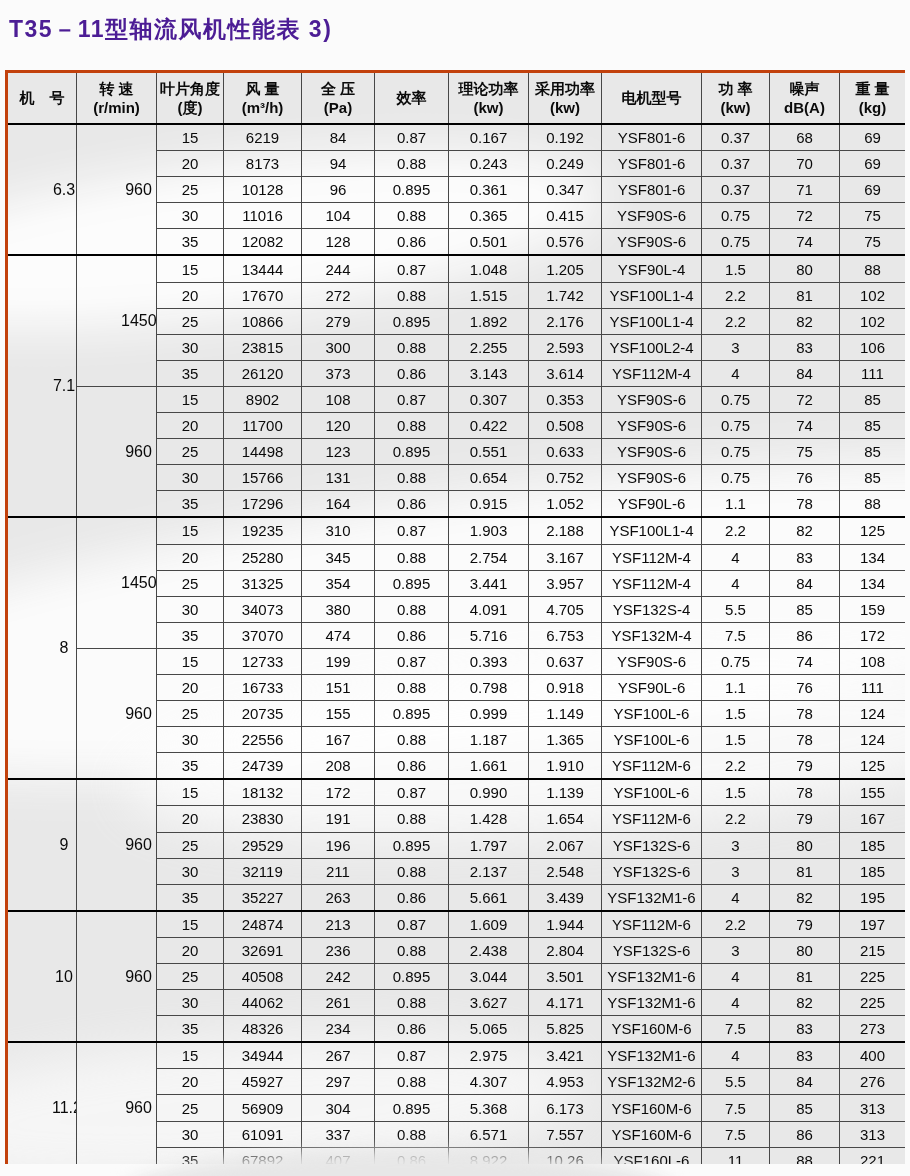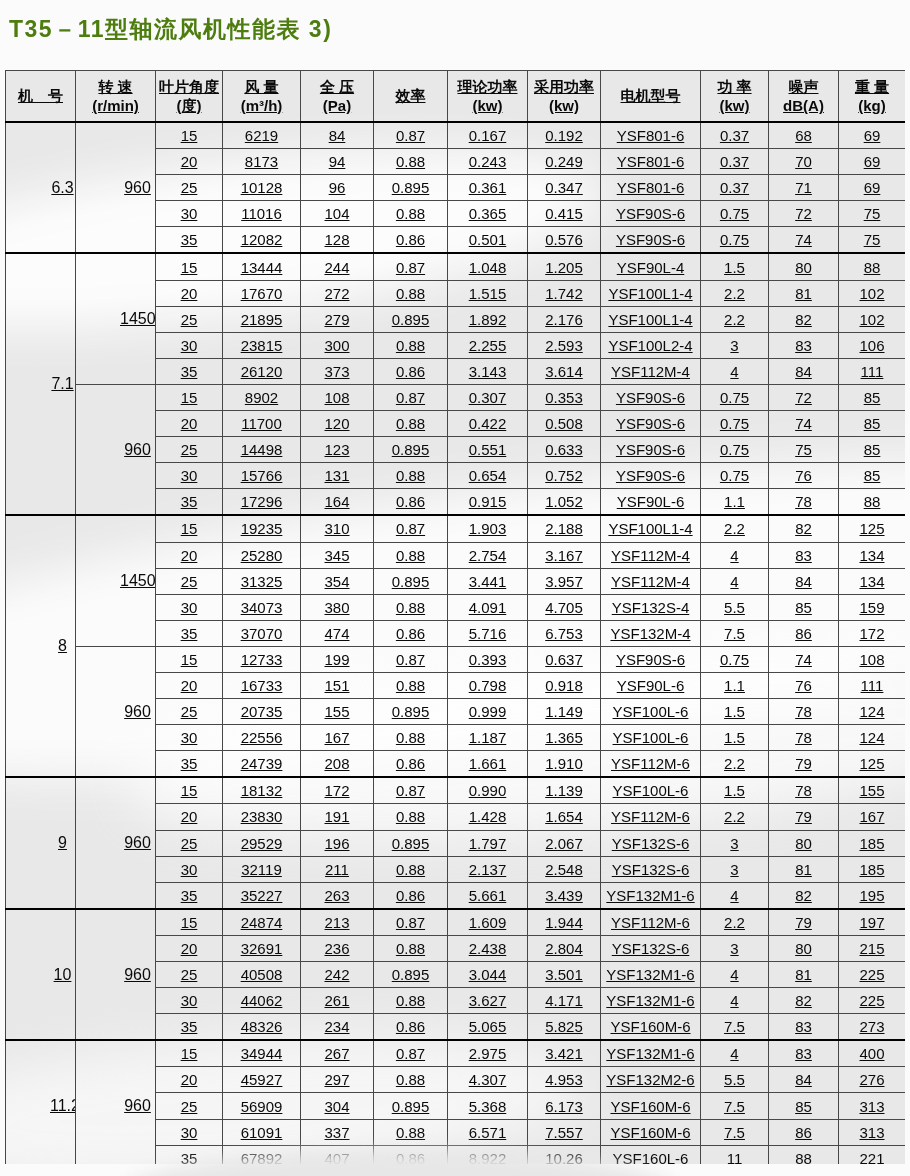--- a/index.html
+++ b/index.html
@@ -3,39 +3,39 @@
 <meta charset="utf-8">
 <style>
   html,body{margin:0;padding:0;background:#ffffff;}
   .sheet{
     position:relative;width:910px;height:1176px;overflow:hidden;
     background:#fbfbfb;color:#0a0a0a;
     font-family:"Liberation Sans","DejaVu Sans",sans-serif;
   }
   .page-title{
     position:absolute;left:9px;top:14px;margin:0;
-    font-size:23px;font-weight:600;letter-spacing:1.5px;color:#4d7c0f;
+    font-size:23px;font-weight:600;letter-spacing:1.5px;color:#4c1d95;
   }
   
   .table-zone{
     position:absolute;left:5px;top:70px;width:900px;height:1094px;
     background:#e8e8e8;overflow:hidden;
   }
   .blob{position:absolute;background:#ffffff;border-radius:50%;filter:blur(24px);}
   .blob.b1{left:-160px;top:95px;width:760px;height:150px;transform:rotate(-7deg);opacity:.9;}
   .blob.b2{left:-240px;top:420px;width:1500px;height:260px;transform:rotate(-7deg);opacity:.85;}
   .blob.b3{left:120px;top:600px;width:900px;height:160px;transform:rotate(-5deg);opacity:.7;}
   .blob.b4{left:-120px;top:970px;width:700px;height:140px;transform:rotate(-4deg);opacity:.6;}
   .gray-blob{
     position:absolute;left:120px;top:1150px;width:560px;height:90px;
     background:#e7e7e7;border-radius:50%;filter:blur(8px);
   }
   table.perf{
     position:relative;border-collapse:collapse;table-layout:fixed;
-    width:900px;border:1px solid #c2410c;text-decoration:underline;
+    width:900px;border:3px solid #c2410c;
   }
   .perf th,.perf td{
     border:1px solid #474747;text-align:center;vertical-align:middle;
     padding:0;background:transparent;overflow:hidden;
   }
   .perf thead th{
     height:50px;font-size:15px;font-weight:700;line-height:1.3;
     white-space:pre-line;border-bottom:1.5px solid #222;
   }
   .perf tbody td{height:25.1px;font-size:15px;font-weight:400;}
@@ -178,21 +178,21 @@
             <td>0.88</td>
             <td>1.515</td>
             <td>1.742</td>
             <td>YSF100L1-4</td>
             <td>2.2</td>
             <td>81</td>
             <td>102</td>
           </tr>
           <tr>
             <td>25</td>
-            <td>21895</td>
+            <td>10866</td>
             <td>279</td>
             <td>0.895</td>
             <td>1.892</td>
             <td>2.176</td>
             <td>YSF100L1-4</td>
             <td>2.2</td>
             <td>82</td>
             <td>102</td>
           </tr>
           <tr>

